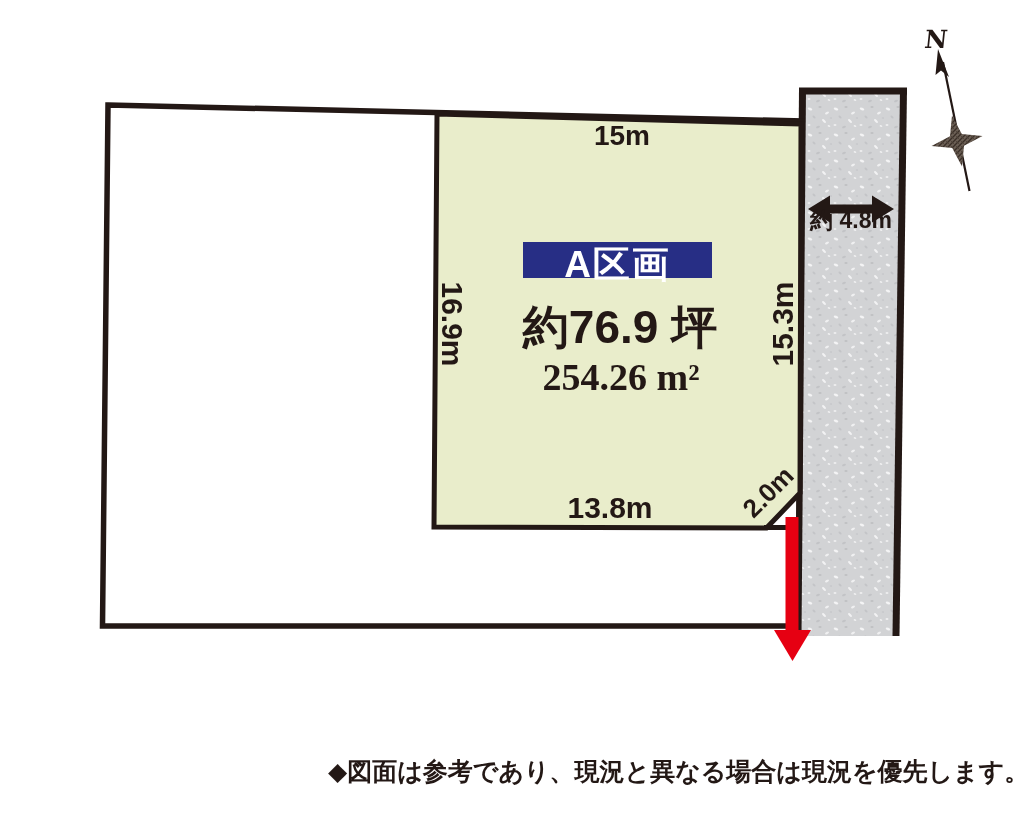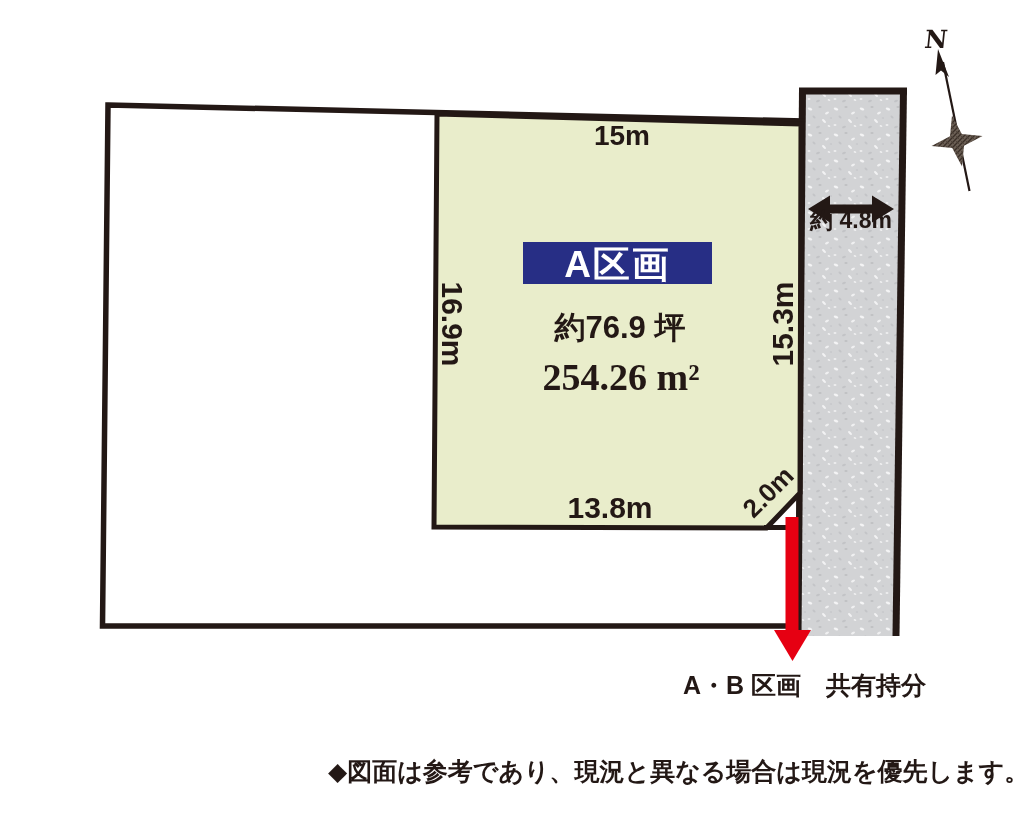--- a/index.html
+++ b/index.html
@@ -11,25 +11,25 @@
   }
   svg.shapes { position:absolute; left:0; top:0; }
 
   .lbl { position:absolute; white-space:nowrap; line-height:1; }
   .ctr { transform:translate(-50%,-50%); }
 
   .dim-top    { left:622px; top:136px; font-size:28px; font-weight:600; }
   .road-width { left:851px; top:176px; font-size:23px; font-weight:600;margin-top:44px; }
 
   .plot-label {
-    left:523px; top:242px; width:189px; height:42px;
+    left:523px; top:242px; width:189px; height:36px;
     background:#272e85; color:#ffffff; text-align:center;
     font-size:37px; font-weight:700; line-height:46px; letter-spacing:2px;
   }
-  .area-tsubo { left:620px; top:327px; font-size:31px; font-weight:700; }
+  .area-tsubo { left:620px; top:327px; font-size:46px; font-weight:700; }
   .area-sqm   { left:621px; top:377px; font-size:38px; font-weight:600;font-family:Liberation Serif, serif; }
 
   .dim-left   { left:452px; top:324px; font-size:30px; font-weight:600;
                 transform:translate(-50%,-50%) rotate(90deg); }
   .dim-right  { left:783px; top:324px; font-size:30px; font-weight:600;
                 transform:translate(-50%,-50%) rotate(-90deg); }
   .dim-bottom { left:610px; top:508px; font-size:30px; font-weight:600; }
   .dim-corner { left:768px; top:492px; font-size:26px; font-weight:600;
                 transform:translate(-50%,-50%) rotate(-45deg); }
 
@@ -98,20 +98,19 @@
   <div class="lbl dim-right">15.3m</div>
   <div class="lbl ctr dim-bottom">13.8m</div>
   <div class="lbl dim-corner">2.0m</div>
   <div class="lbl ctr road-width">約 4.8m</div>
 
   <div class="lbl plot-label">A区画</div>
   <div class="lbl ctr area-tsubo">約76.9 坪</div>
   <div class="lbl ctr area-sqm">254.26 m²</div>
 
   <div class="lbl corner-note">
-    <div>A・B 区画　共有持分</div>
   </div>
 
   <div class="lbl footnote">◆図面は参考であり、現況と異なる場合は現況を優先します。</div>
 
   <div class="lbl north-n">N</div>
 
 </div>
 
 </body></html>

